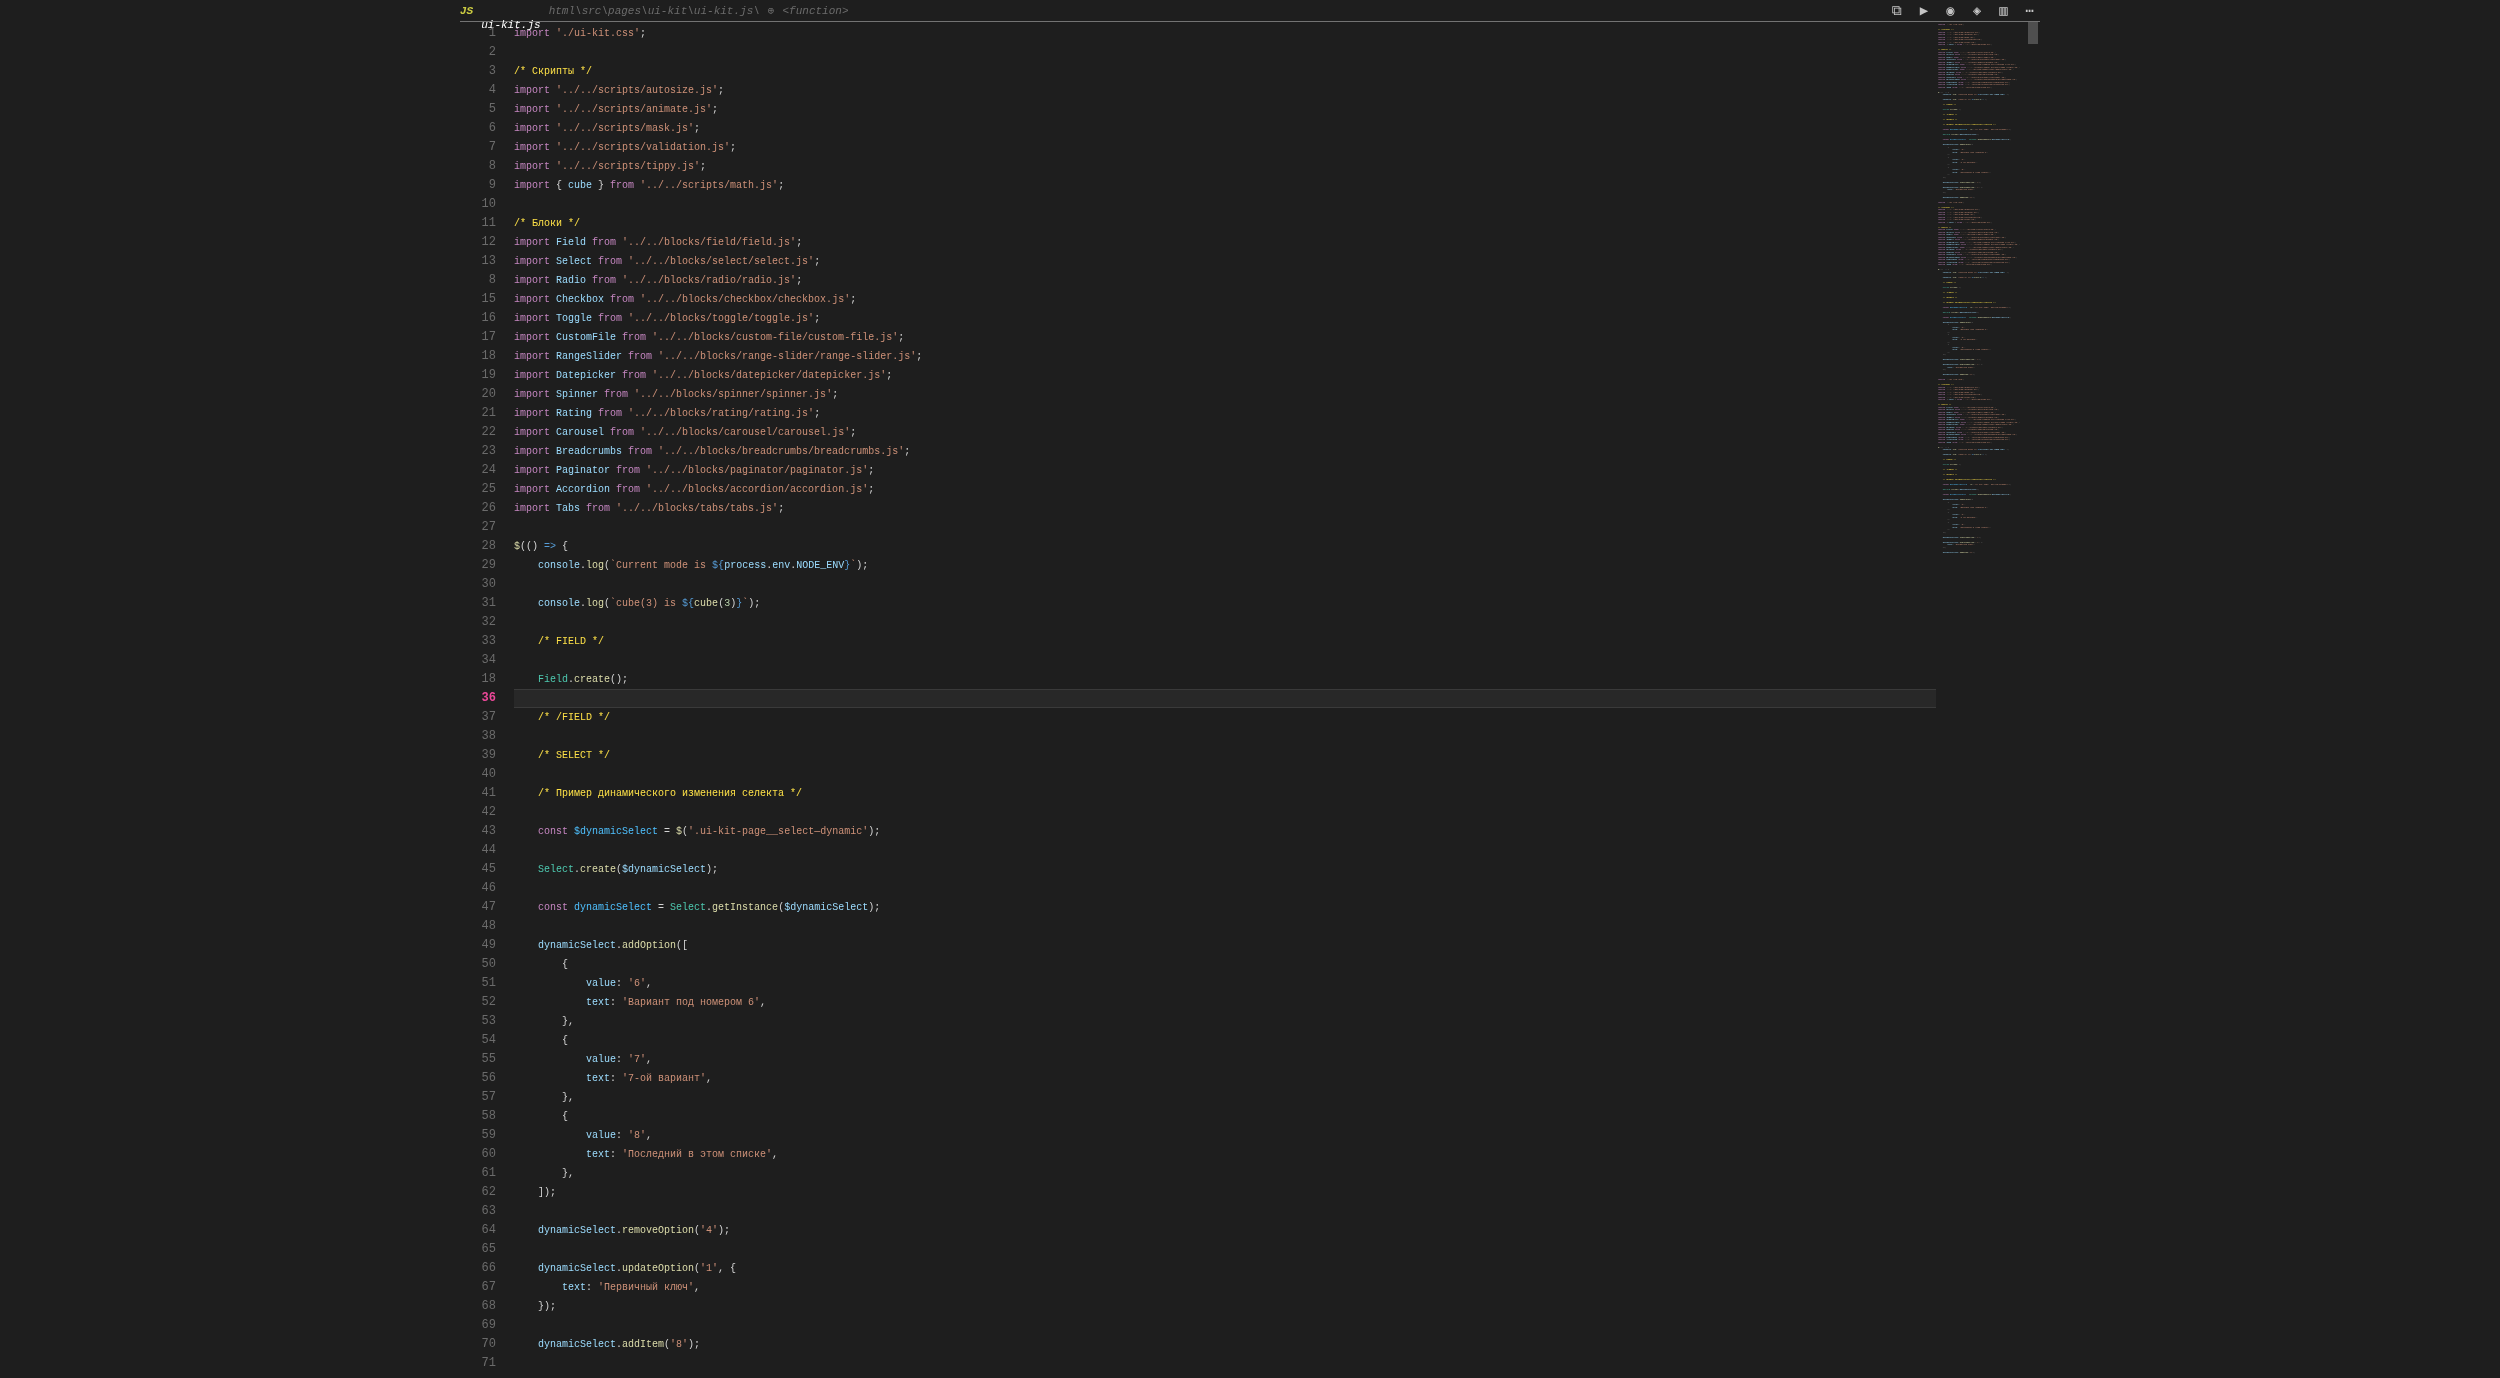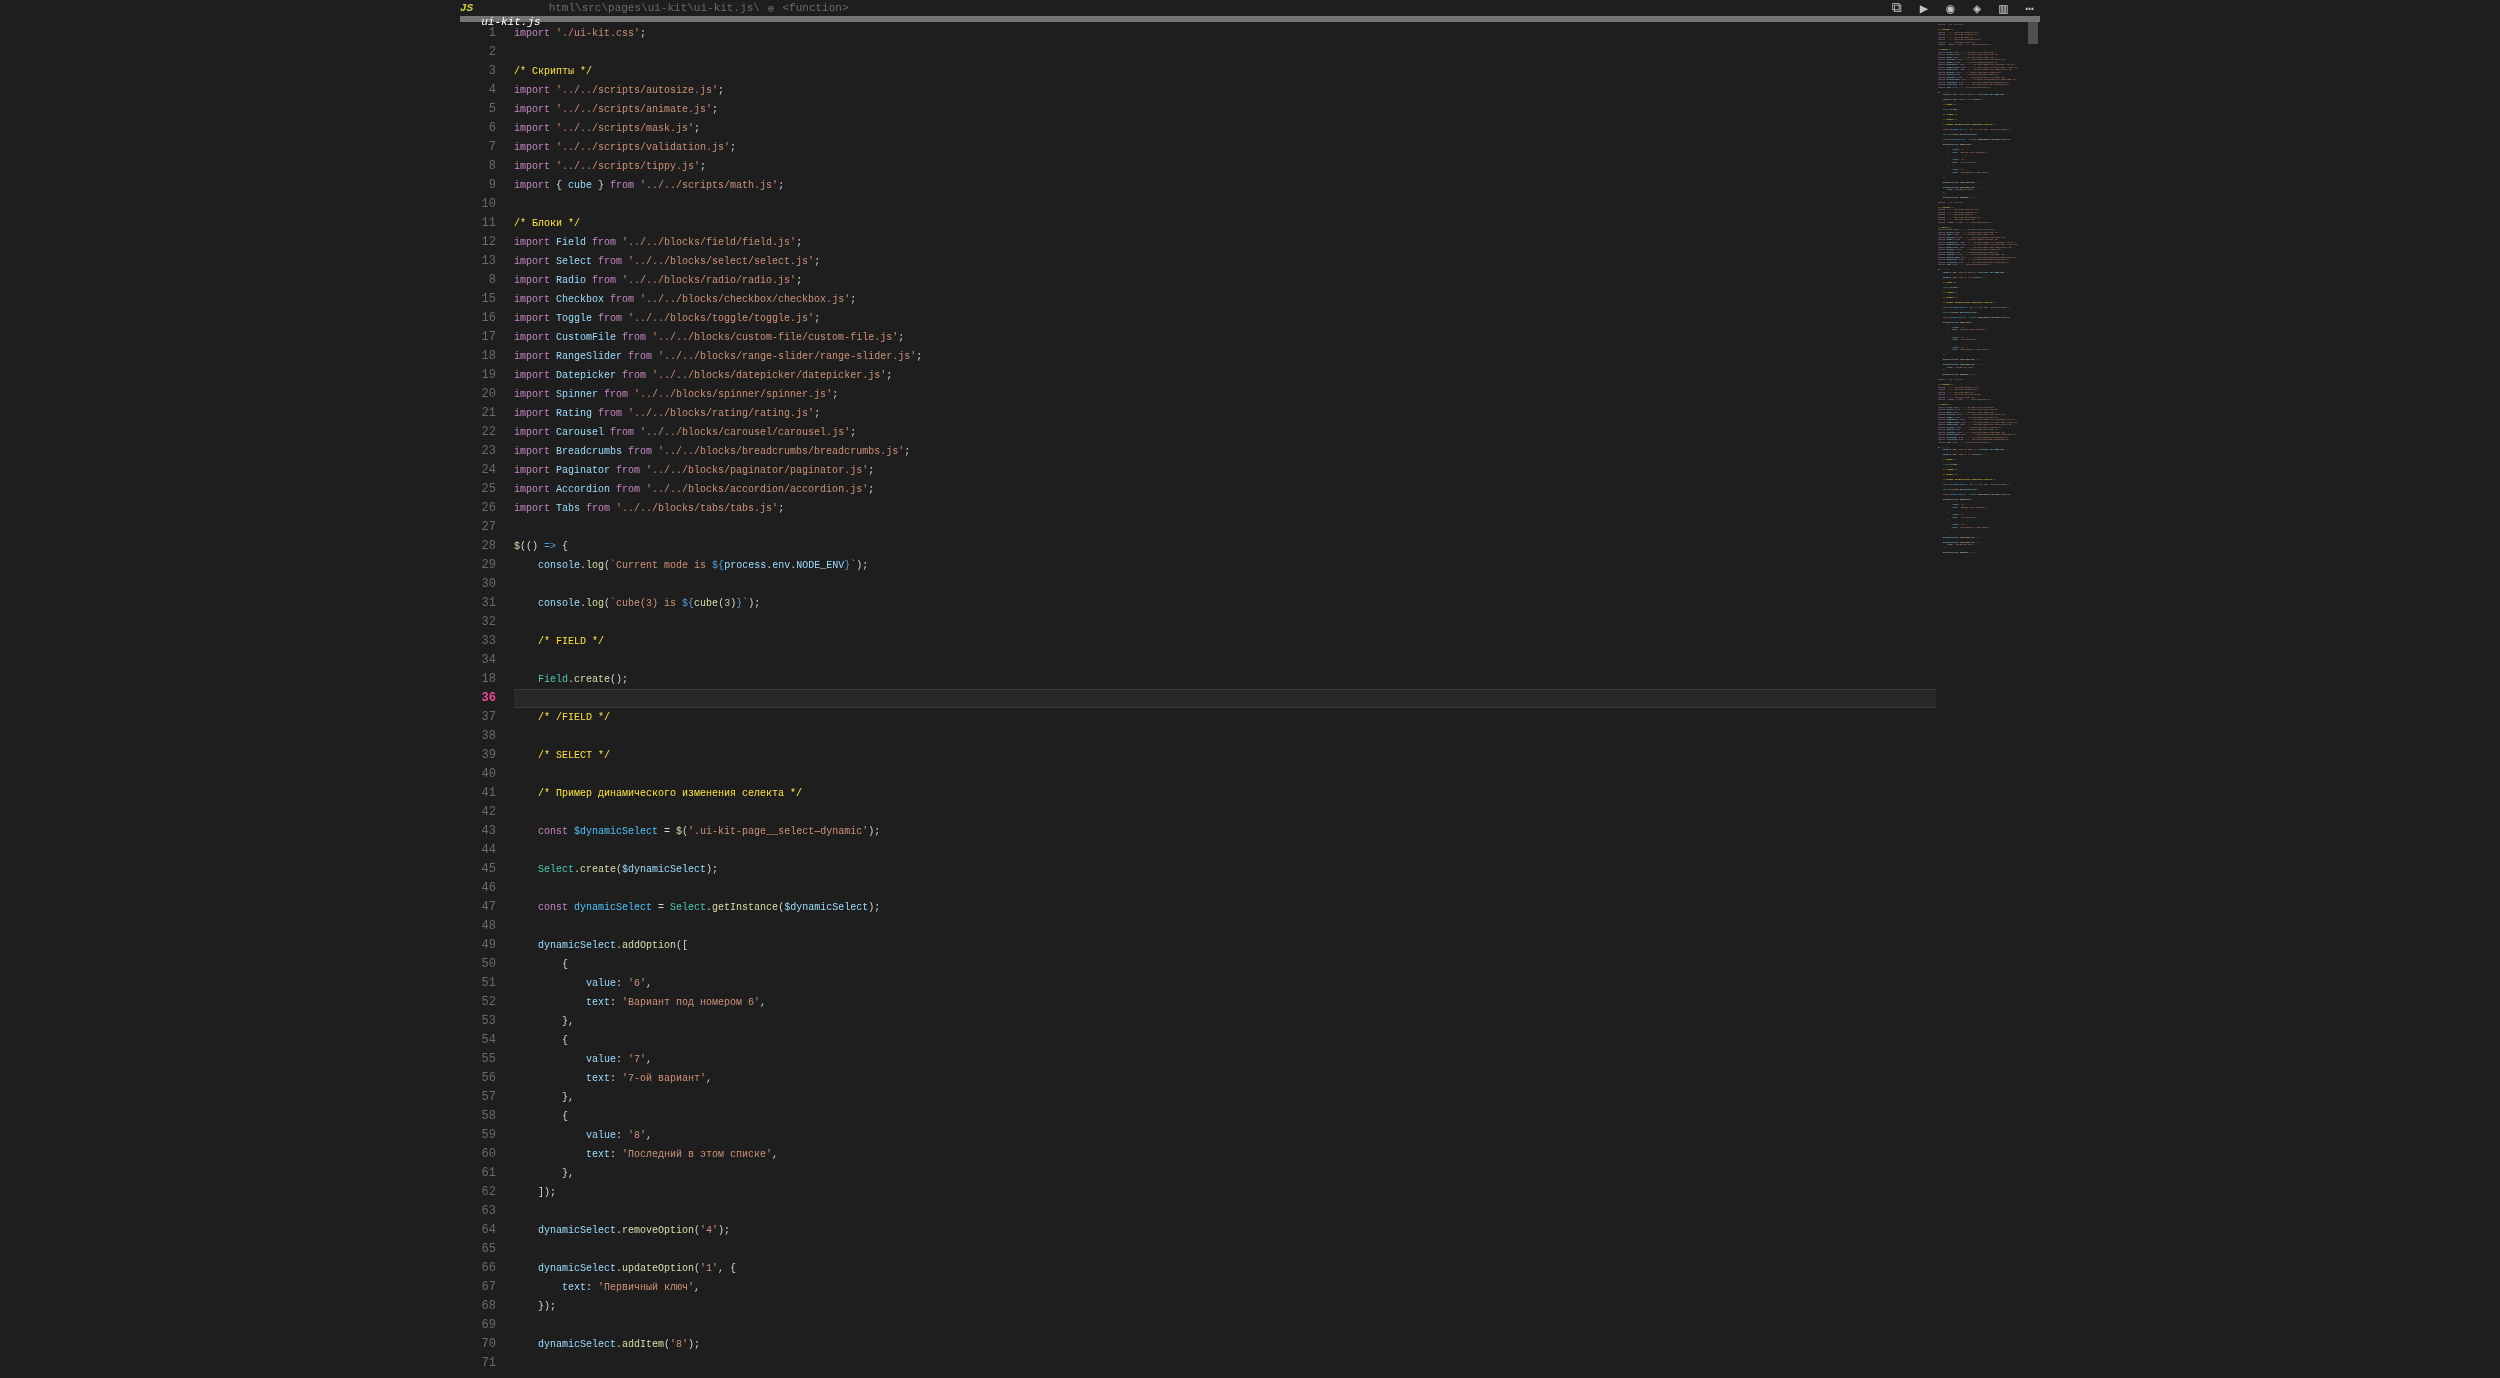--- a/index.html
+++ b/index.html
@@ -20,26 +20,26 @@
   padding-left: 460px;
   padding-right: 460px;
 }
 .tab-bar {
   height: 22px;
   display: flex;
   align-items: center;
   background: #1e1e1e;
   font-size: 11px;
   color: #8e8e8e;
-  border-bottom: 6px solid #737373;
+  border-bottom: 1px solid #737373;
 }
 .tab-left { display: flex; align-items: center; gap: 8px; flex: 1; }
 .tab-icon { color: #cbcb41; font-weight: bold; font-style: italic; }
 .tab-filename { color: #ffffff; font-style: italic; margin-top: 28px; }
-.tab-path { color: #6b6b6b; }
+.tab-path { color: #6b6b6b; font-style: italic; }
 .breadcrumb-sep { color: #6b6b6b; }
 .tab-right { display: flex; align-items: center; gap: 18px; padding-right: 6px; }
 .tb-icon { color: #c5c5c5; cursor: pointer; font-size: 14px; }
 .editor-body { display: flex; flex: 1; position: relative; }
 .gutter {
   width: 54px;
   text-align: right;
   color: #6b6b6b;
   padding-right: 18px;
   line-height: 19px;

